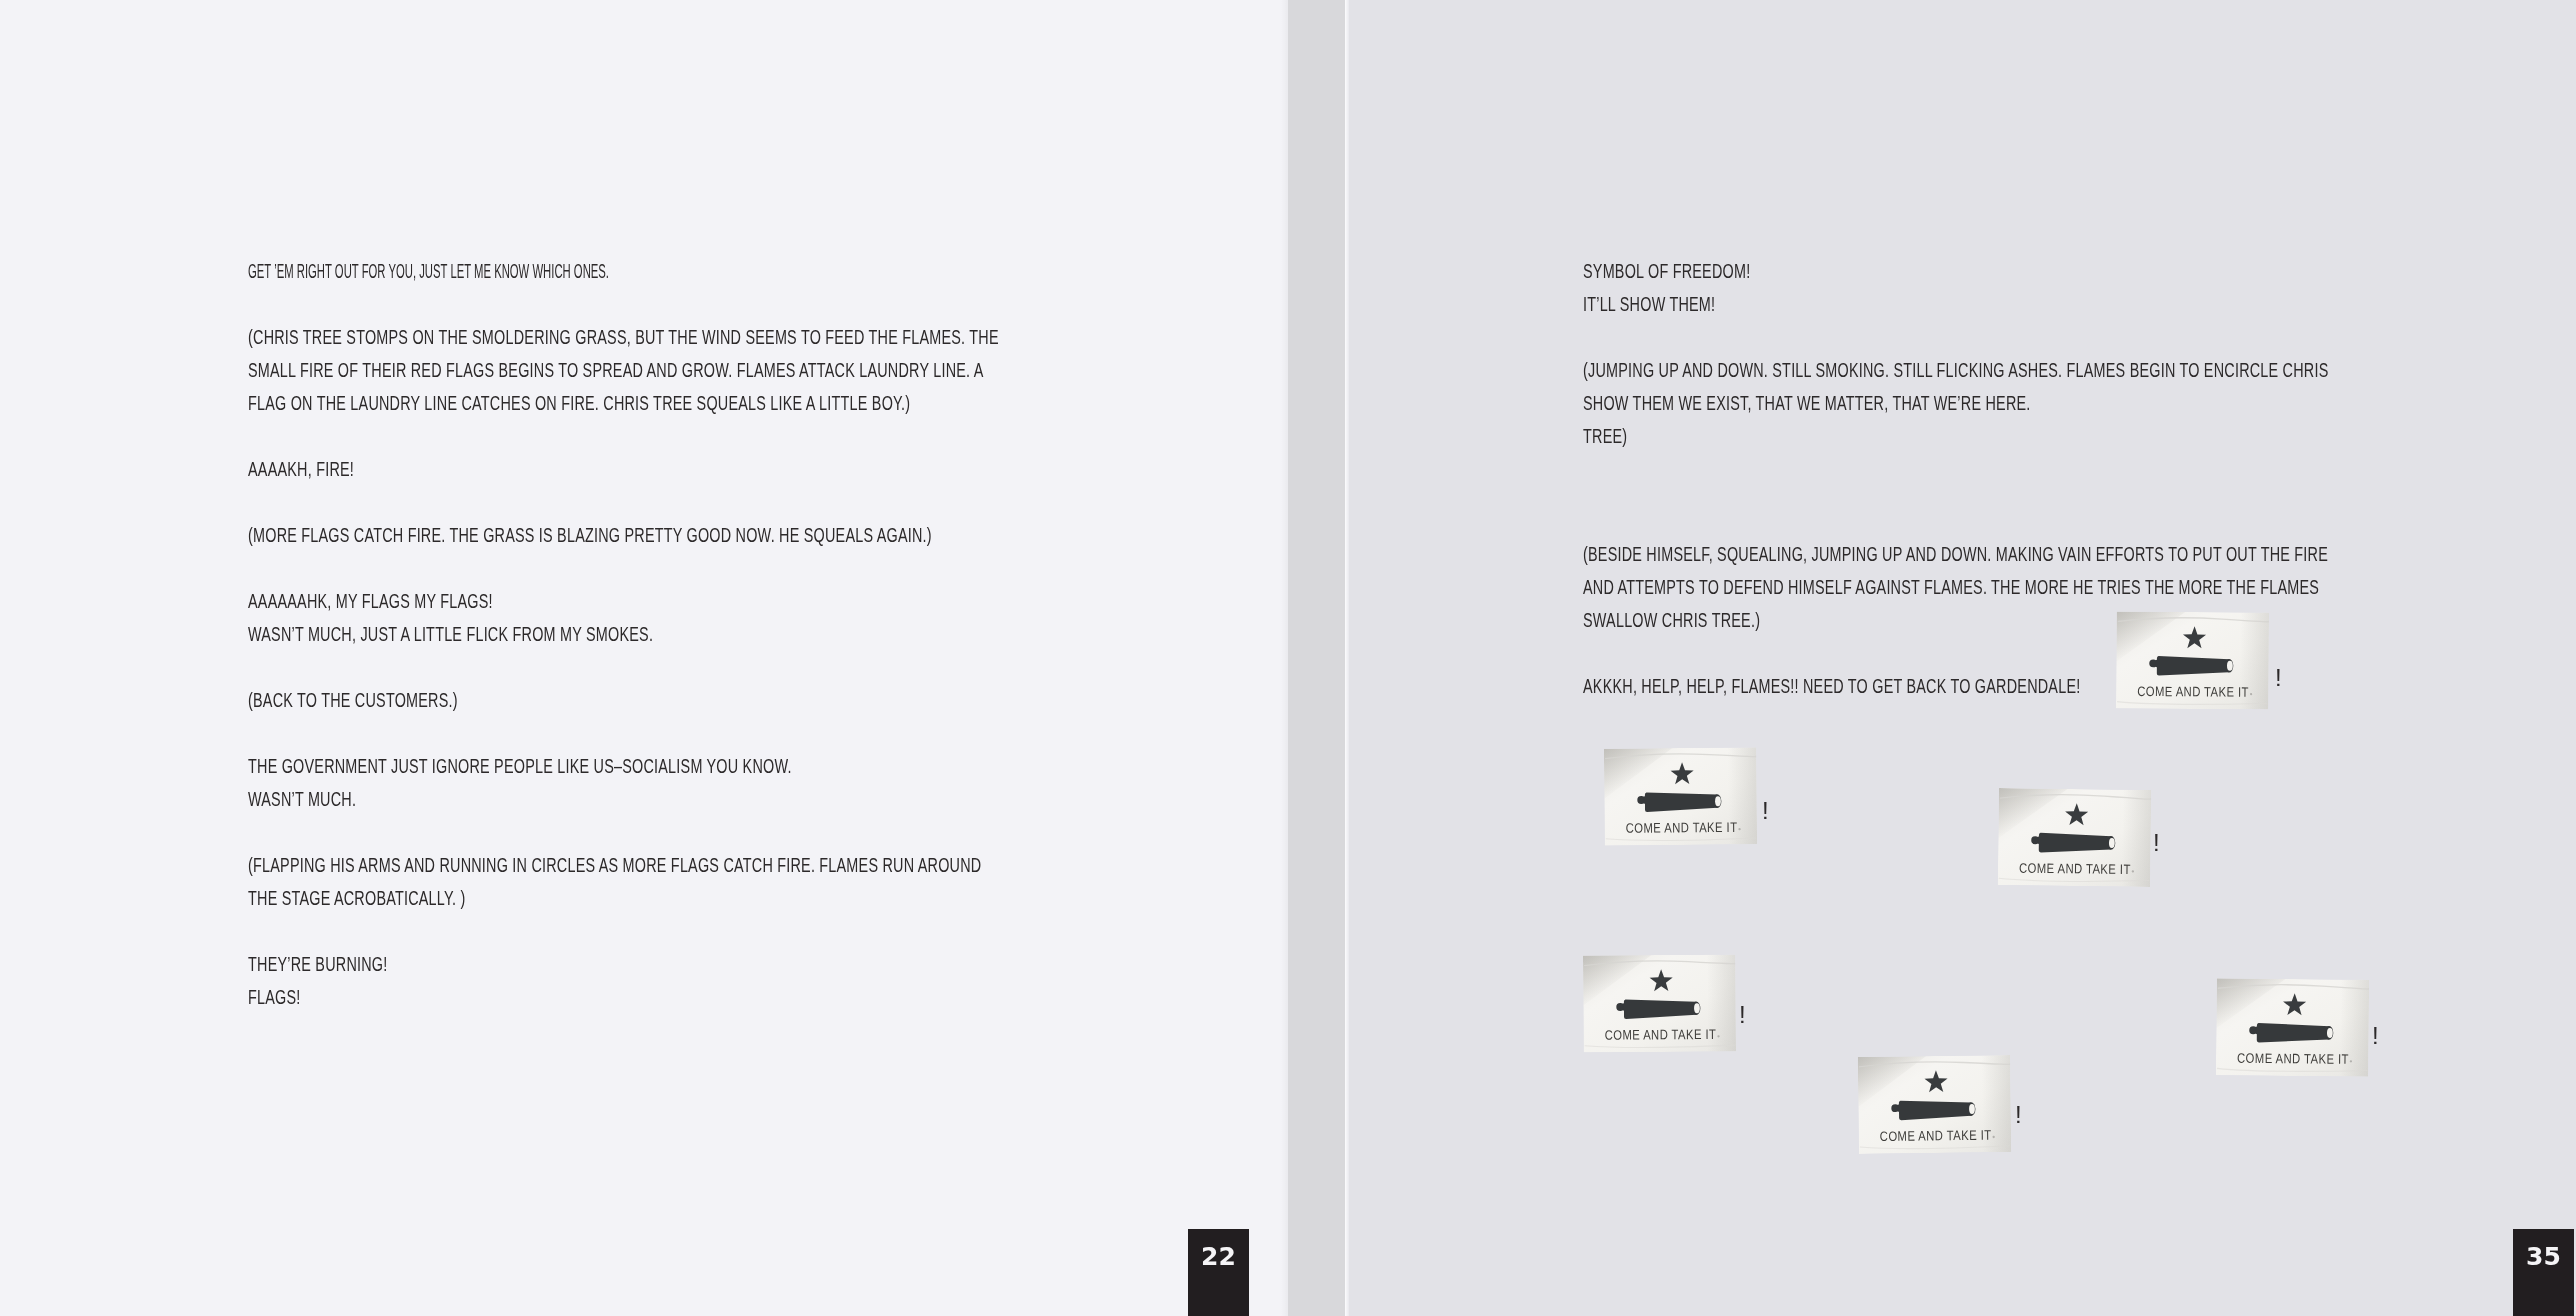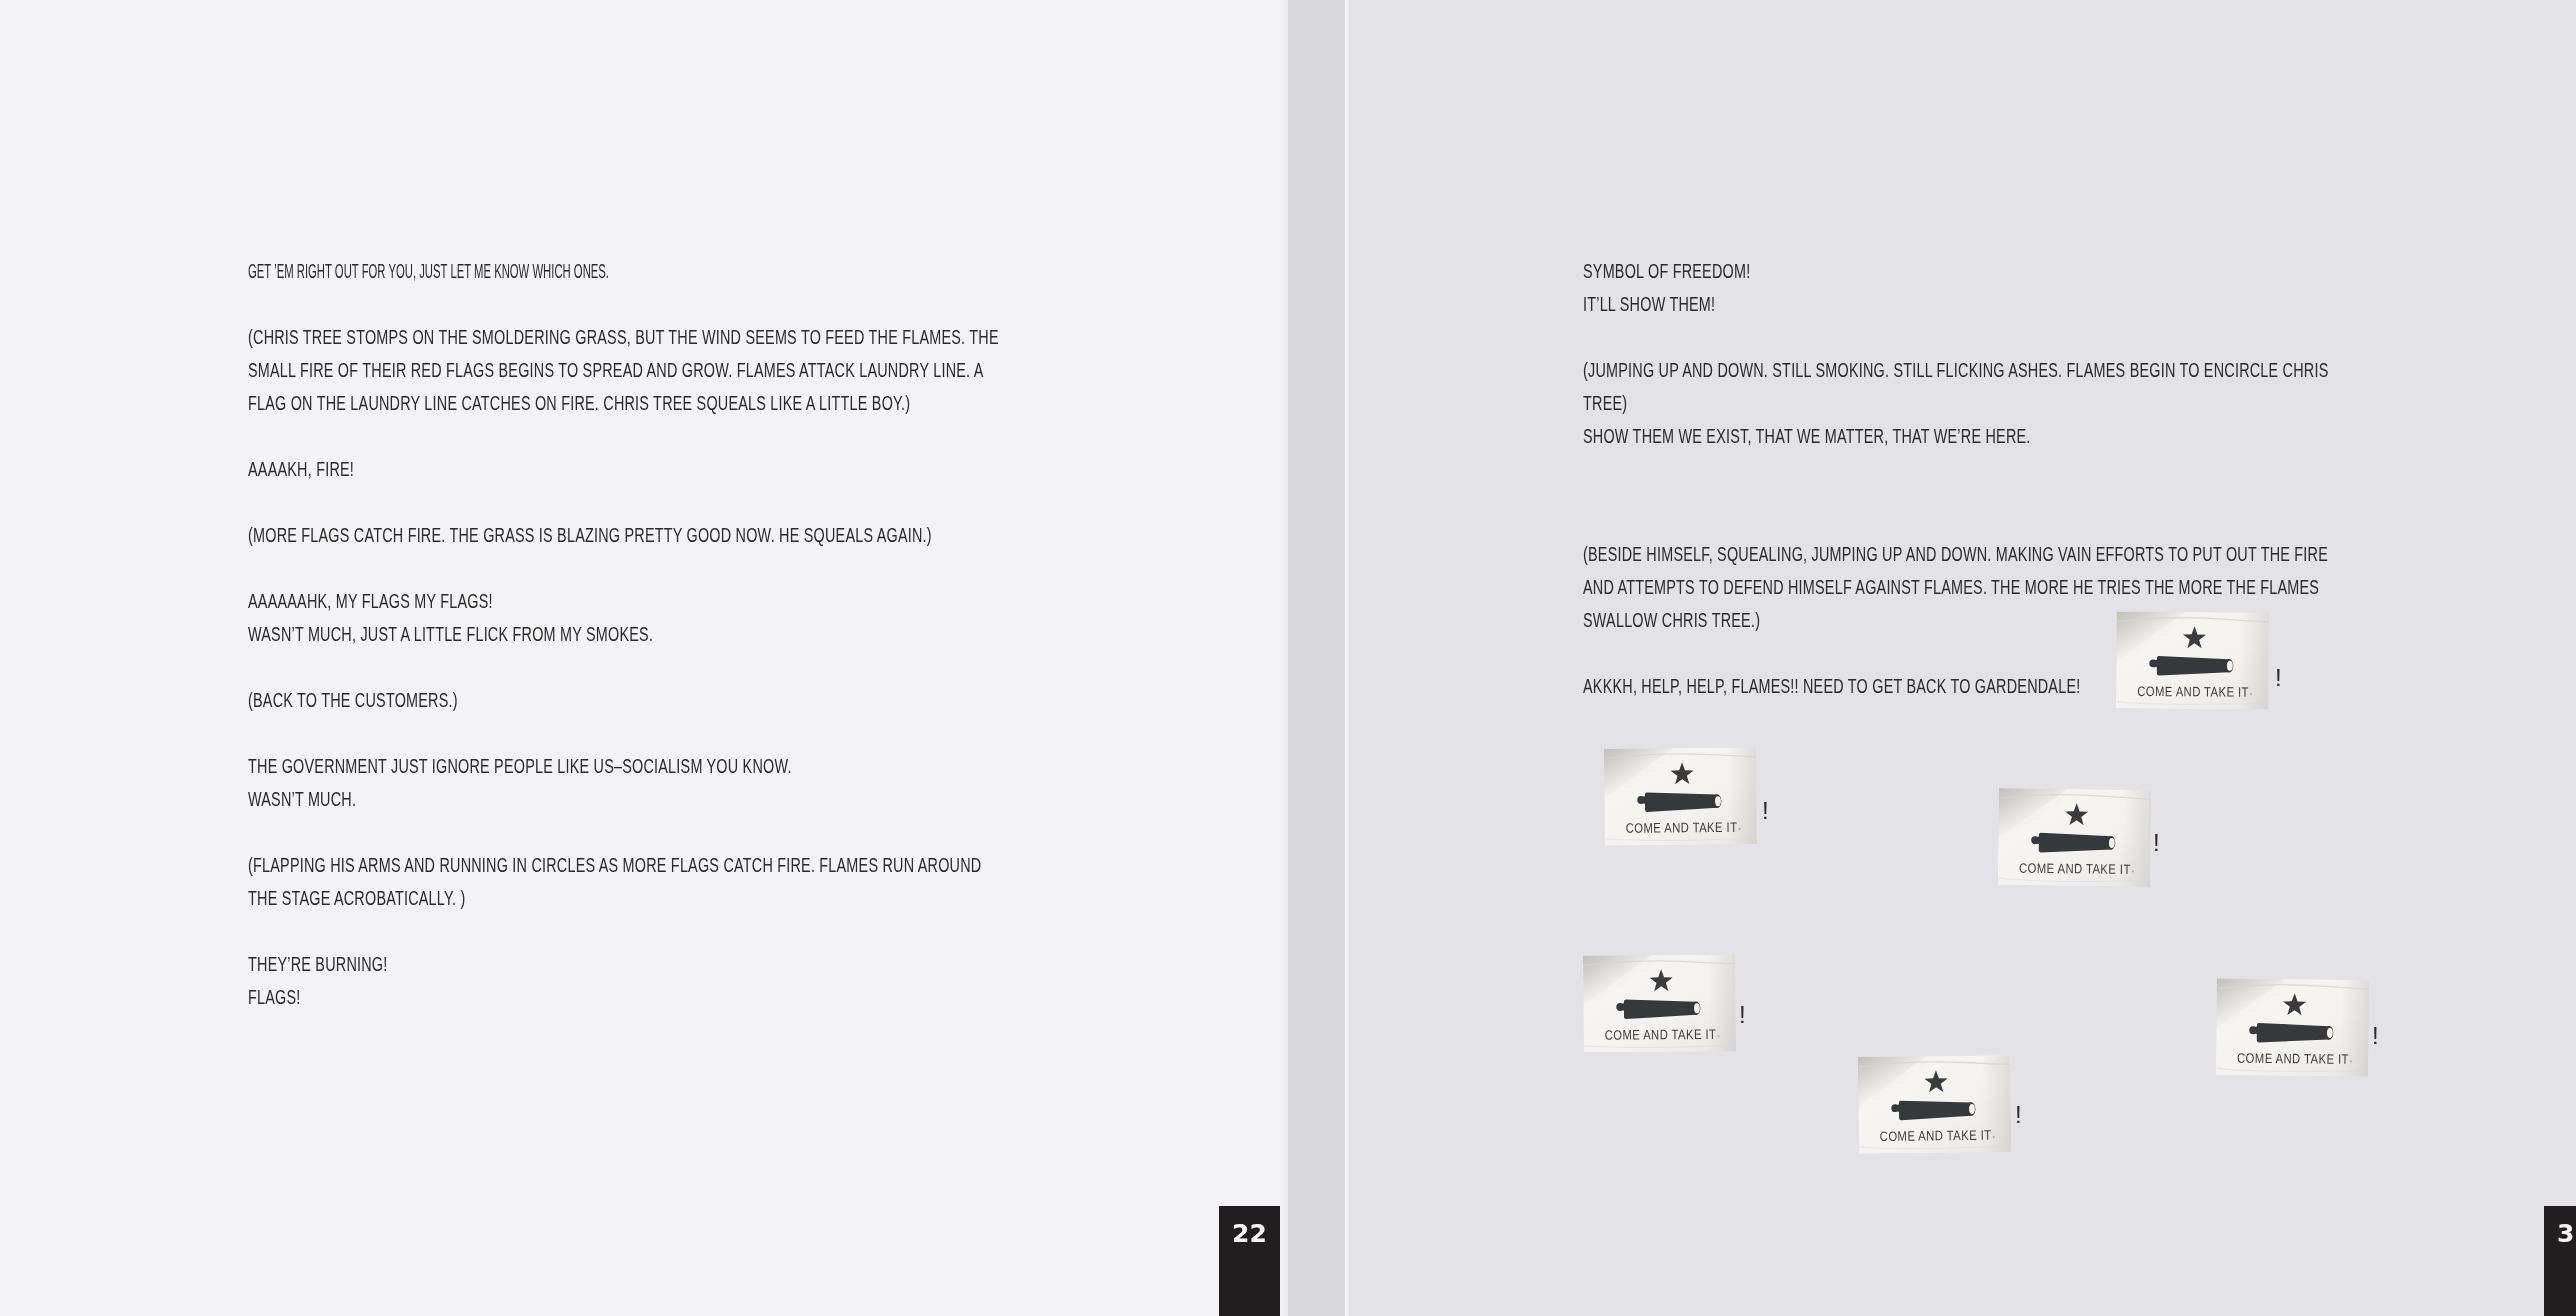--- a/index.html
+++ b/index.html
@@ -29,22 +29,22 @@
   .line > span{
     display:inline-block;
     font-size:20px;
     letter-spacing:0.3px;
     color:#2c292a;
     transform:scaleX(0.72);
     transform-origin:0 50%;
   }
   .line.xcond > span{transform:scaleX(0.565);letter-spacing:0px;}
   .badge{
-    position:absolute;bottom:0;width:61px;height:111px;
-    background:#221e20;text-align:center;margin-left:31px;
+    position:absolute;bottom:0;width:61px;height:88px;
+    background:#221e20;text-align:center;
   }
   .badge-left{left:1188px;}
   .badge-right{left:1168px;}
   .badge span{
     display:inline-block;margin-top:15px;
     font-family:"DejaVu Sans","Liberation Sans",sans-serif;
     font-weight:bold;font-size:25px;line-height:1;
     letter-spacing:0px;color:#f5f4f6;
   }
   .flags-layer{position:absolute;left:0;top:0;width:100%;height:100%;}
@@ -103,22 +103,22 @@
   </section>
 
   <section class="page page-right">
     <div class="text-col" id="right-text">
         <div class="block">
           <div class="line"><span>SYMBOL OF FREEDOM!</span></div>
           <div class="line"><span>IT’LL SHOW THEM!</span></div>
         </div>
         <div class="block">
           <div class="line"><span>(JUMPING UP AND DOWN. STILL SMOKING. STILL FLICKING ASHES. FLAMES BEGIN TO ENCIRCLE CHRIS</span></div>
+          <div class="line"><span>SHOW THEM WE EXIST, THAT WE MATTER, THAT WE’RE HERE.</span></div>
           <div class="line"><span>TREE)</span></div>
-          <div class="line"><span>SHOW THEM WE EXIST, THAT WE MATTER, THAT WE’RE HERE.</span></div>
         </div>
         <div class="block gap2">
           <div class="line"><span>(BESIDE HIMSELF, SQUEALING, JUMPING UP AND DOWN. MAKING VAIN EFFORTS TO PUT OUT THE FIRE</span></div>
           <div class="line"><span>AND ATTEMPTS TO DEFEND HIMSELF AGAINST FLAMES. THE MORE HE TRIES THE MORE THE FLAMES</span></div>
           <div class="line"><span>SWALLOW CHRIS TREE.)</span></div>
         </div>
         <div class="block">
           <div class="line"><span>AKKKH, HELP, HELP, FLAMES!! NEED TO GET BACK TO GARDENDALE!</span></div>
         </div>
       </div>

